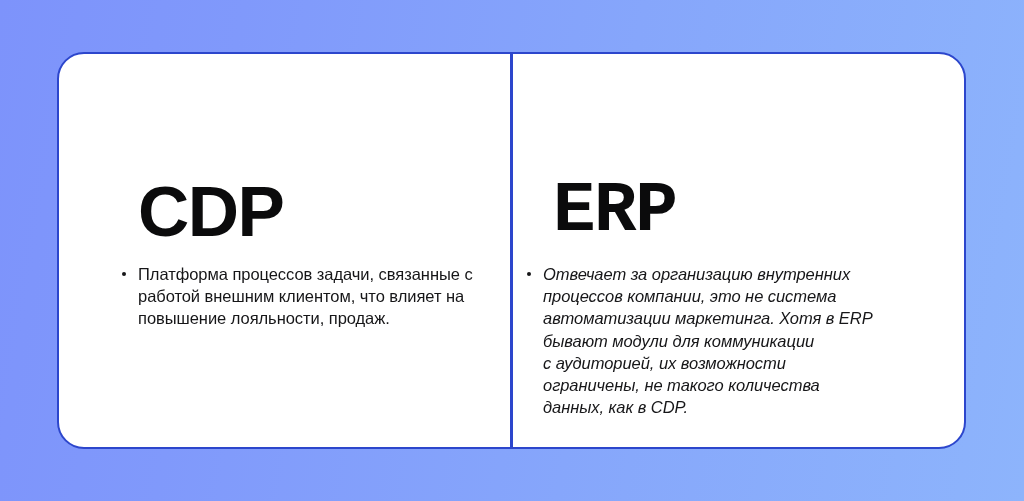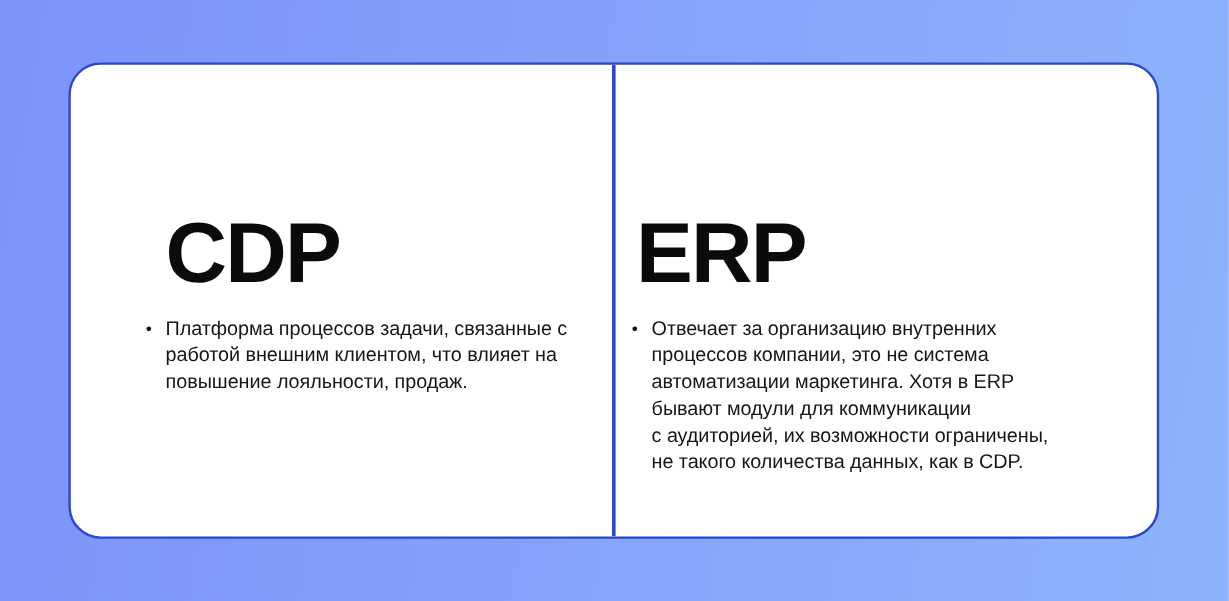--- a/index.html
+++ b/index.html
@@ -57,30 +57,30 @@
     position:absolute;
     font-size:71px;
     font-weight:bold;
     letter-spacing:-1.5px;
     color:#0b0b0c;
     line-height:1;
     white-space:nowrap;
   }
 
   .col-left .heading  { left:79px; top:122px; }
-  .col-right .heading { left:17px; top:122px; }
+  .col-right .heading { left:40px; top:122px;font-family:Liberation Mono, monospace; }
 
   
   .bullets {
     position:absolute;
     list-style:none;
   }
 
   .col-left .bullets  { left:62px; top:209px; width:360px; }
-  .col-right .bullets { left:13px; top:209px; width:350px; }
+  .col-right .bullets { left:13px; top:209px; width:350px;font-style:italic; }
 
   .bullet-item {
     position:relative;
     padding-left:17px;
     font-size:16.5px;
     line-height:22.2px;
     color:#161618;
     letter-spacing:-0.05px;
   }
 

